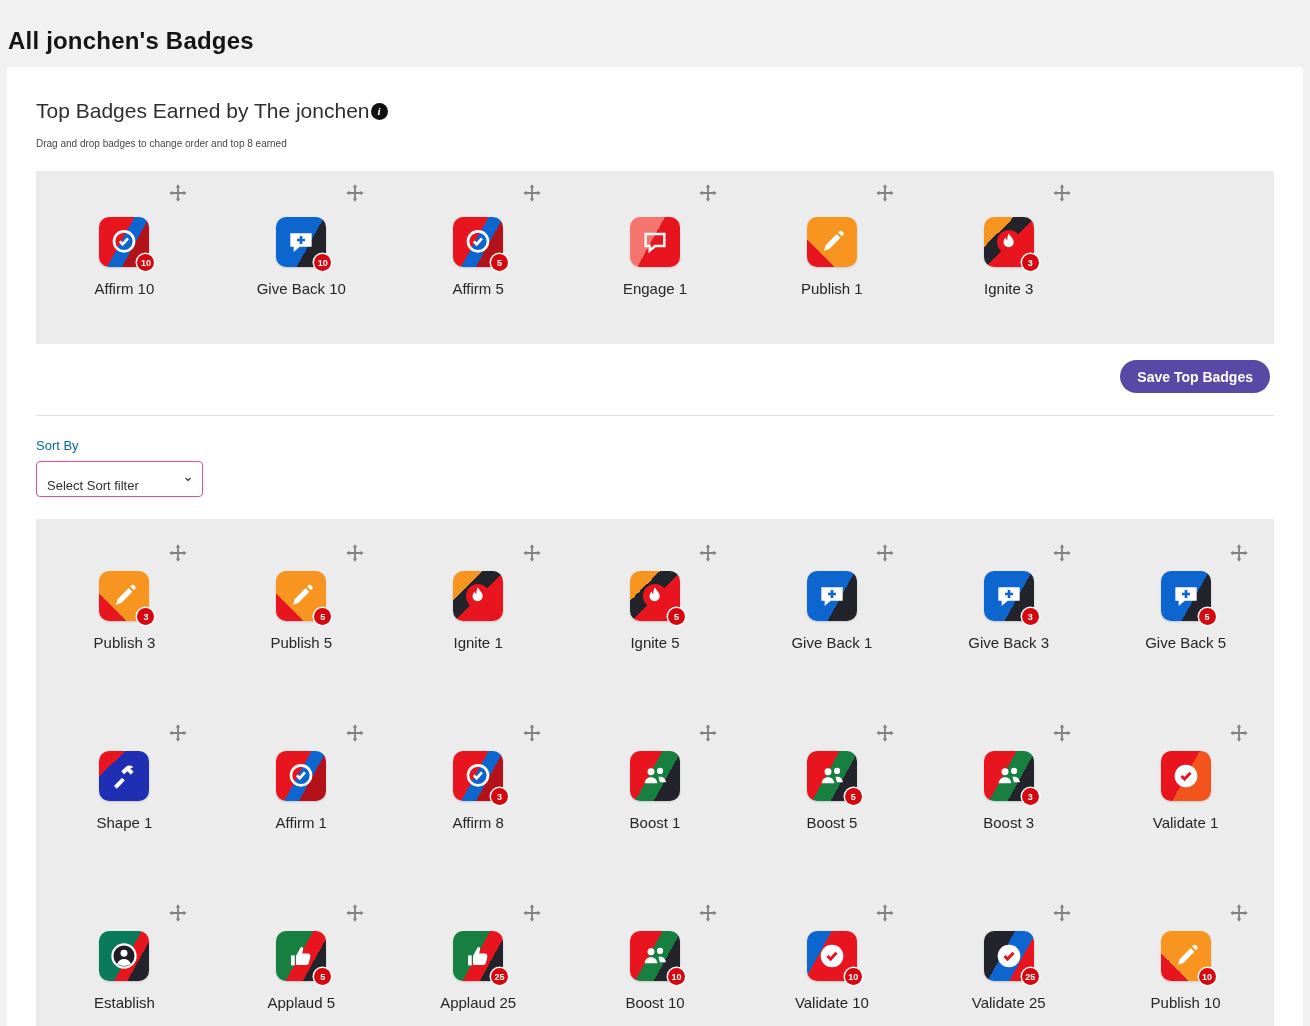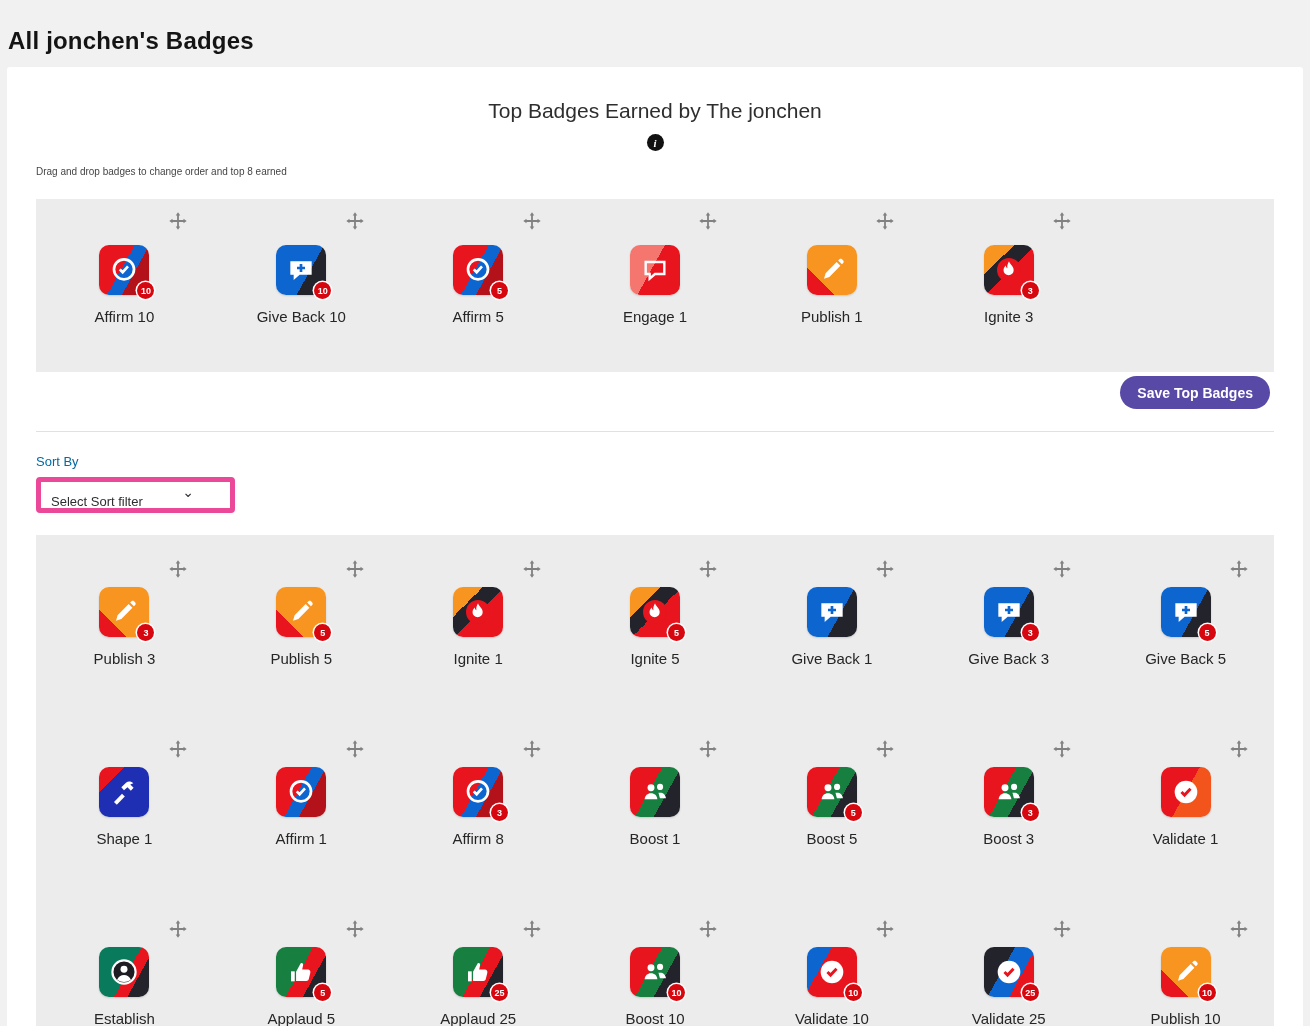--- a/index.html
+++ b/index.html
@@ -15,21 +15,21 @@
 
   .card {
     margin: 0 7px;
     background: #ffffff;
     height: 969px;
     padding: 32px 29px 0 29px;
     border-radius: 3px;
     overflow: hidden;
   }
 
-  .section-title-row { display: flex; align-items: center; gap: 11px; flex-direction: column; }
+  .section-title-row { display: flex; align-items: center; gap: 1px; }
   .section-title { font-size: 21px; color: #2e2e2e; font-weight: 400; }
   .info-icon {
     width: 17px; height: 17px; border-radius: 50%;
     background: #111; color: #fff;
     font-size: 11px; font-style: italic; font-weight: 700;
     font-family: "Liberation Serif", serif;
     display: inline-flex; align-items: center; justify-content: center;
     cursor: pointer;
   }
   .section-subtitle { margin-top: 15px; font-size: 10px; color: #454545; }
@@ -76,38 +76,38 @@
   .bg-publish    { background: linear-gradient(45deg, #e8141e 28%, #f79520 28%); }
   .bg-ignite     { background: linear-gradient(135deg, #f79520 30%, #23242b 30%, #23242b 52%, #e8141e 52%); }
   .bg-shape      { background: linear-gradient(135deg, #e8141e 26%, #1f2fb4 26%); }
   .bg-boost      { background: linear-gradient(119deg, #e8141e 42%, #178040 42%, #178040 66%, #23242b 66%); }
   .bg-validate1  { background: linear-gradient(119deg, #e8141e 50%, #f2541b 50%); }
   .bg-validate10 { background: linear-gradient(119deg, #0d66d0 32%, #e8141e 32%); }
   .bg-validate25 { background: linear-gradient(119deg, #23242b 40%, #0d66d0 40%, #0d66d0 68%, #e8141e 68%); }
   .bg-establish  { background: linear-gradient(119deg, #0a7a5c 55%, #e8141e 55%, #e8141e 72%, #23242b 72%); }
   .bg-applaud    { background: linear-gradient(119deg, #178040 48%, #e8141e 48%, #e8141e 70%, #23242b 70%); }
 
-  .save-row { display: flex; justify-content: flex-end; padding: 4px 4px 22px 0; align-items: center; }
+  .save-row { display: flex; justify-content: flex-end; padding: 16px 4px 22px 0; align-items: center; }
   .save-button {
     background: #5849a7; color: #fff;
     border: none; border-radius: 17px;
     height: 33px; padding: 0 17px;
     font-size: 14px; font-weight: 700;
     font-family: "Liberation Sans", sans-serif;
     cursor: pointer;
   }
 
   .divider { border-top: 1px solid #e1e1e1; }
 
   .sort-label { margin-top: 22px; font-size: 13px; color: #0369a1; }
   .sort-select-wrap { position: relative; margin-top: 8px; width: 167px; }
   .sort-select {
     appearance: none; -webkit-appearance: none;
-    width: 199px; height: 36px;
-    border: 5px solid #ec4899; border-radius: 4px;
+    width: 167px; height: 36px;
+    border: 1px solid #ec4899; border-radius: 4px;
     background: #fff; font-size: 13px; color: #2e2e2e;
     padding: 12px 24px 0 10px;
     font-family: "Liberation Sans", sans-serif;
     cursor: pointer;
   }
   .select-chevron {
     position: absolute; right: 9px; top: 7px;
     font-size: 14px; color: #333; pointer-events: none;
   }
 

